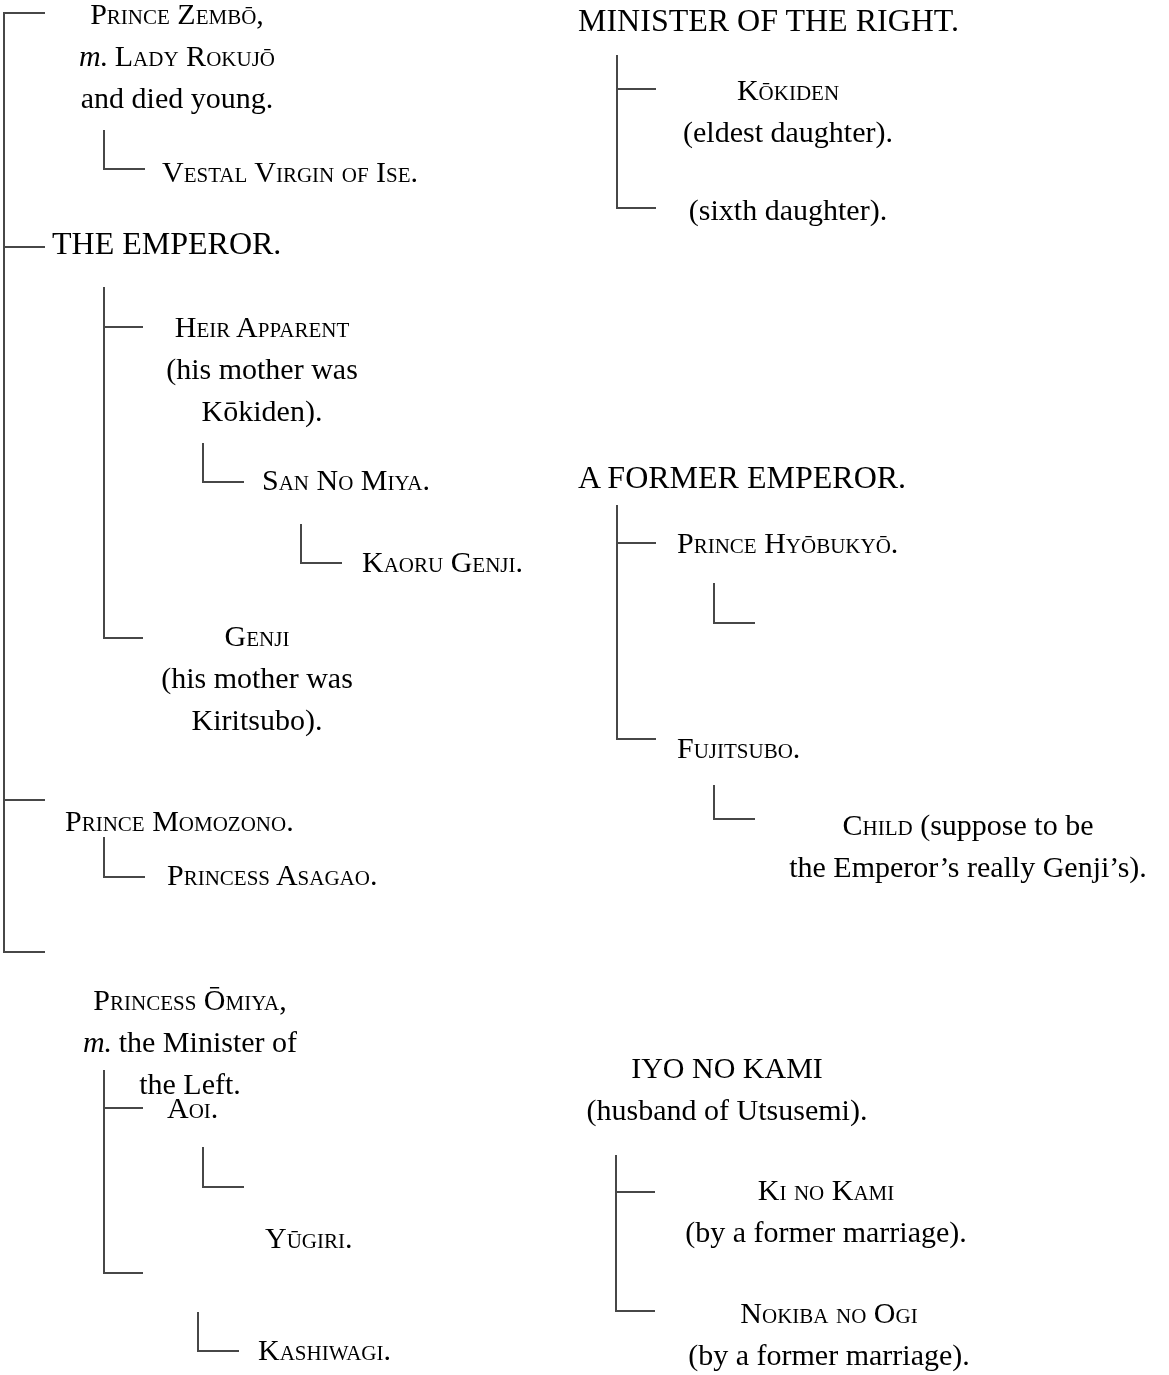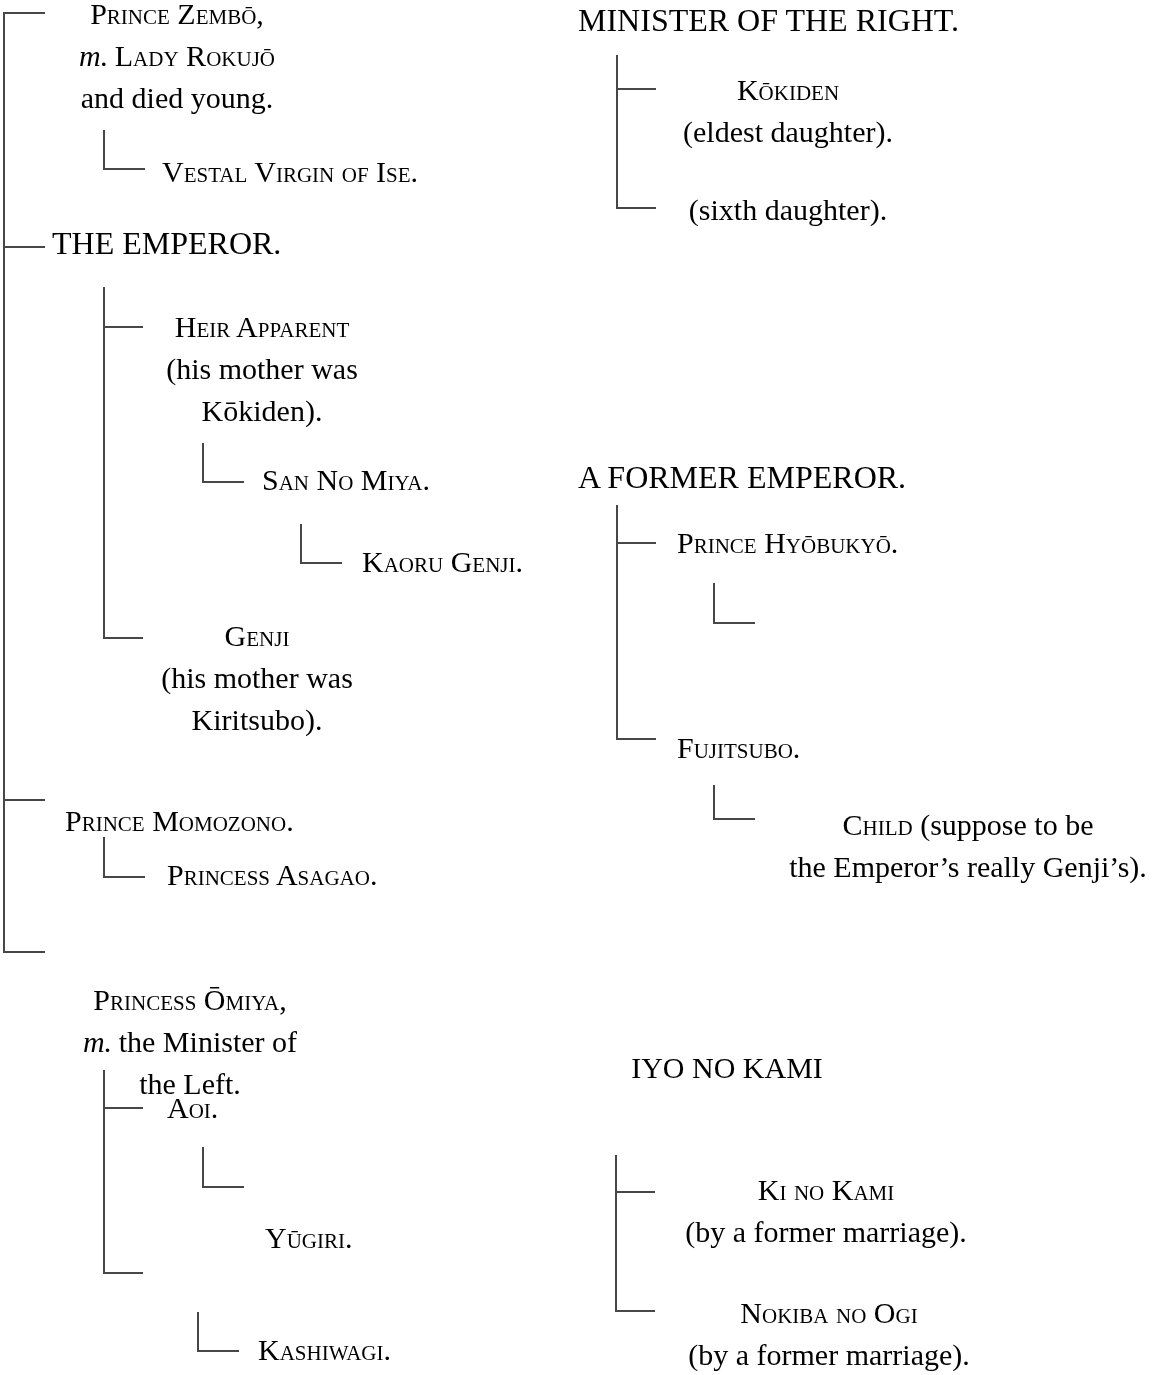--- a/index.html
+++ b/index.html
@@ -132,20 +132,21 @@
 
   <div class="node sc" style="left:677px;top:727px;">Fujitsubo.</div>
 
   <div class="node block" style="left:753px;top:804px;width:430px;">
     <div class="line"><span class="sc">Child</span><span class="gap">(suppose to be</span></div>
     <div class="line">the Emperor’s really Genji’s).</div>
   </div>
 
   <div class="node block" style="left:547px;top:1047px;width:360px;">
     <div class="line">IYO NO KAMI</div>
+    <div class="line">(husband of Utsusemi).</div>
   </div>
 
   <div class="node block" style="left:646px;top:1169px;width:360px;">
     <div class="line sc">Ki no Kami</div>
     <div class="line">(by a former marriage).</div>
   </div>
 
   <div class="node block" style="left:649px;top:1292px;width:360px;">
     <div class="line sc">Nokiba no Ogi</div>
     <div class="line">(by a former marriage).</div>

